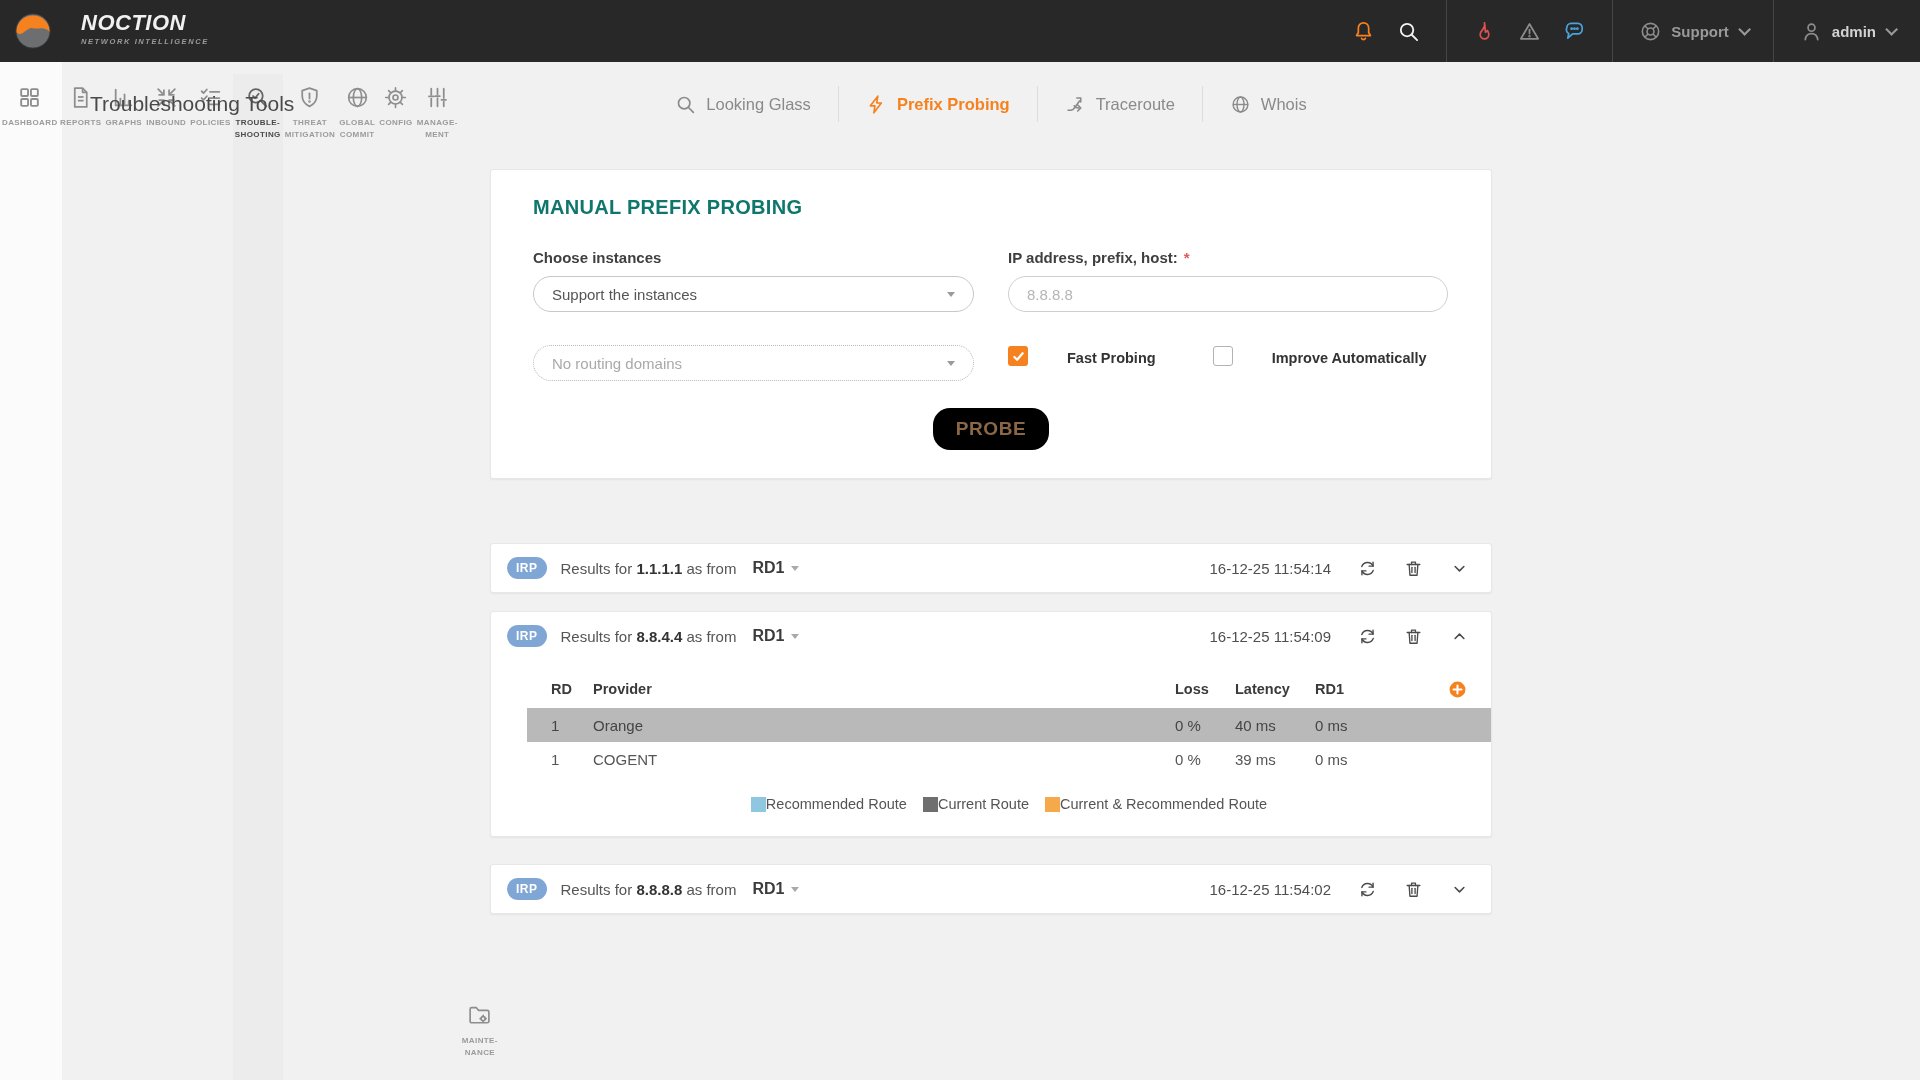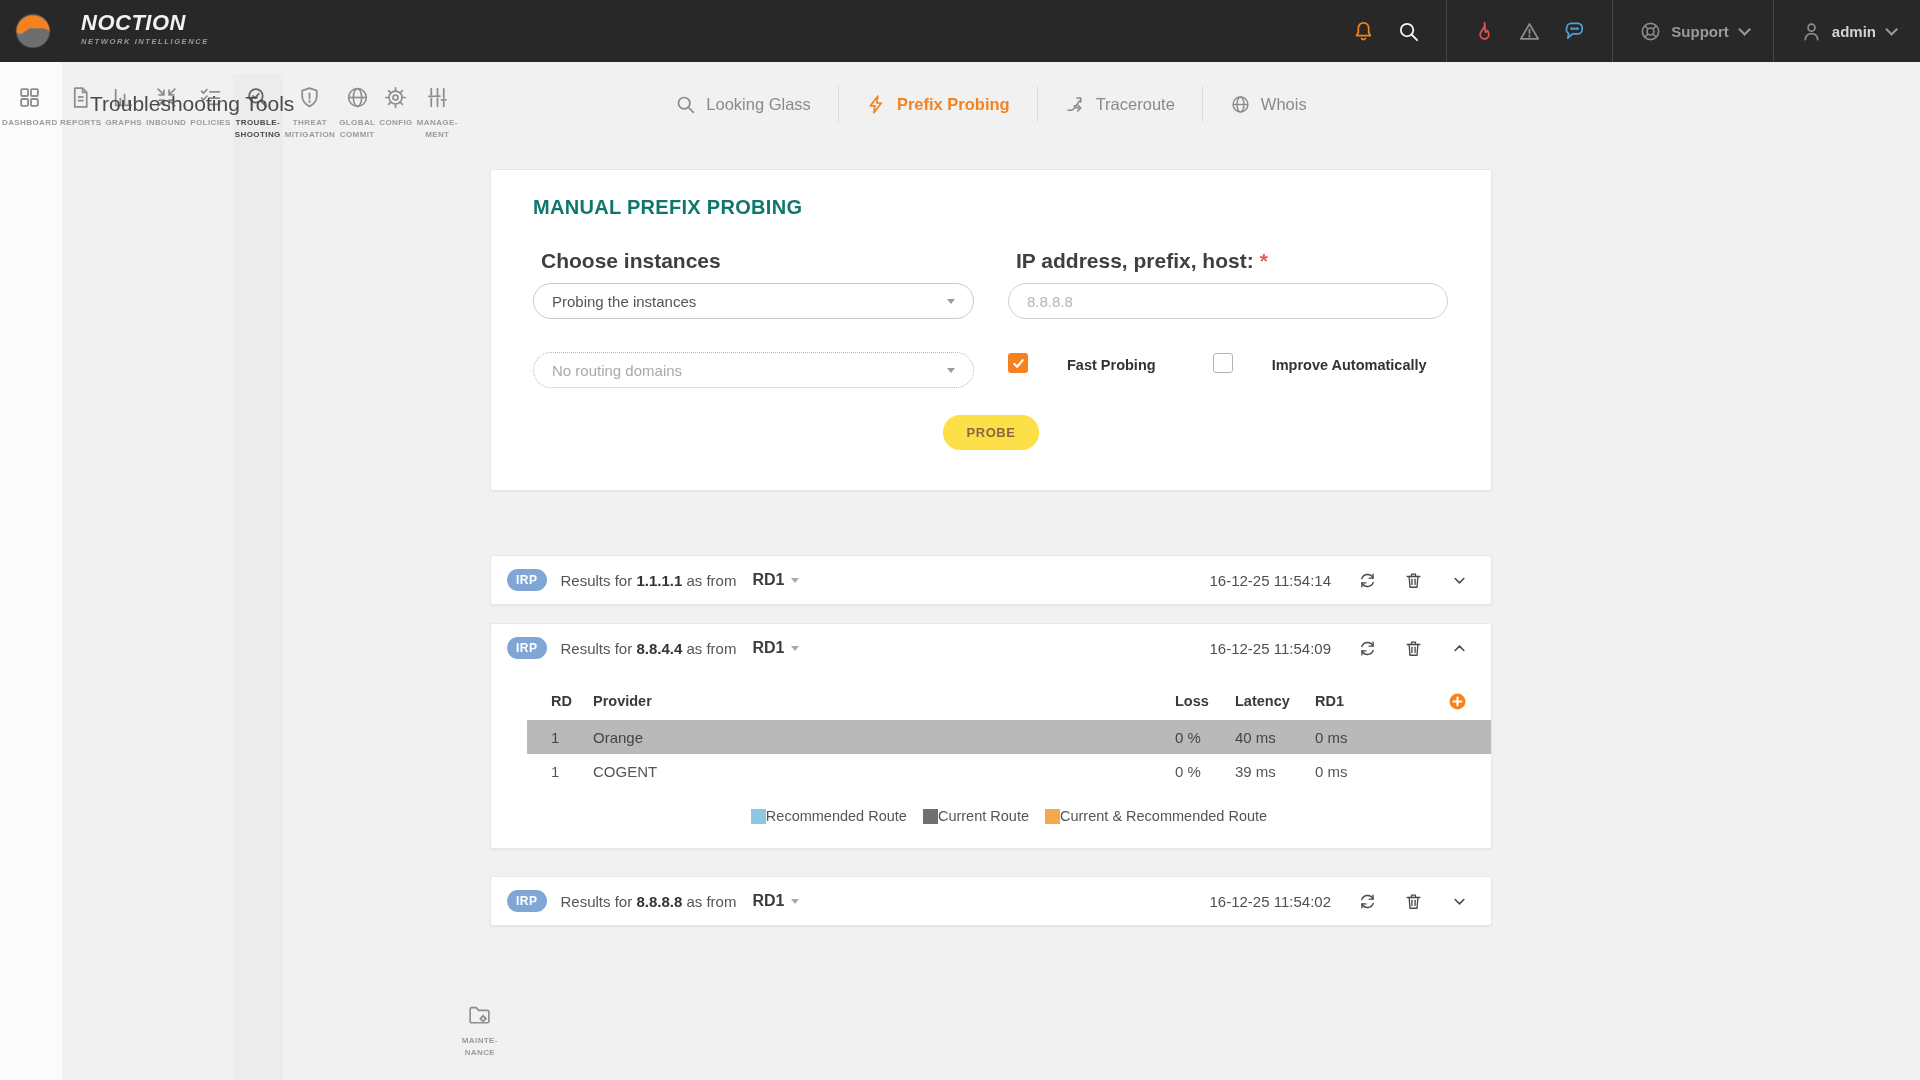--- a/index.html
+++ b/index.html
@@ -53,34 +53,34 @@
   .tab-divider { width:1px; height:36px; background:#dcdcdc; }
 
   .content { width:1002px; margin:0 auto; }
 
   .card { background:#fff; border:1px solid #e7e7e7; border-radius:3px; box-shadow:0 1px 2px rgba(0,0,0,.06); }
 
   
   .probe-card { margin-top:37px; padding:26px 42px 28px; }
   .probe-title { font-size:20px; font-weight:bold; color:#0f766e; letter-spacing:.3px; }
   .form-grid { display:grid; grid-template-columns:441px 440px; column-gap:34px; margin-top:30px; }
-  .field-label { font-size:21px; font-weight:bold; color:#3f3f3f; margin-bottom:10px;margin-left:8px; }
+  .field-label { font-size:15px; font-weight:bold; color:#3f3f3f; margin-bottom:10px; }
   .req { color:#e25b5b; font-weight:bold; margin-left:6px; }
   .pill { height:36px; border:1px solid #c8c8c8; border-radius:18px; padding:0 18px; display:flex; align-items:center; justify-content:space-between; font-size:15px; color:#555; background:#fff; cursor:pointer; }
   .pill.dotted { border:1px dotted #b9b9b9; color:#a9a9a9; margin-top:33px; }
   .sel-arrow { width:0; height:0; border-left:4.5px solid transparent; border-right:4.5px solid transparent; border-top:5.5px solid #9a9a9a; }
   .pill-input { width:100%; height:36px; border:1px solid #cfcfcf; border-radius:18px; padding:0 18px; font-size:15px; color:#555; font-family:"Liberation Sans", sans-serif; outline:none; }
   .pill-input::placeholder { color:#b5b5b5; }
   .checks { display:flex; align-items:flex-end; margin-top:34px;gap:29px; }
   .cb { width:20px; height:20px; border-radius:3px; display:flex; align-items:center; justify-content:center; cursor:pointer; }
   .cb.checked { background:#f5821f; }
   .cb.unchecked { background:#fff; border:1px solid #b3b3b3; }
   .cb-label { font-size:14.5px; font-weight:bold; color:#333; margin-left:10px; cursor:pointer; }
   .check2 { margin-left:28px; }
-  .probe-btn { display:block; margin:27px auto 12px; background:#fde047; color:#8a6746; border:none; border-radius:17px; padding:10px 23px; font-size:13px; font-weight:bold; letter-spacing:.6px; font-family:"Liberation Sans", sans-serif; cursor:pointer; }
+  .probe-btn { display:block; margin:27px auto 0; background:#000000; color:#8a6746; border:none; border-radius:17px; padding:10px 23px; font-size:19px; font-weight:bold; letter-spacing:.6px; font-family:"Liberation Sans", sans-serif; cursor:pointer; }
 
   
   .result-card { margin-top:18px; }
   .result-card.first { margin-top:64px; }
   .result-head { height:48px; display:flex; align-items:center; padding:0 22px 0 16px; }
   .irp-badge { background:#7fa6d4; color:#fff; font-size:12px; font-weight:bold; letter-spacing:.5px; padding:4px 9px; border-radius:12px; }
   .res-text { margin-left:14px; font-size:15px; color:#555; }
   .res-target { font-weight:bold; color:#333; }
   .rd-select { margin-left:16px; display:flex; align-items:center; cursor:pointer; }
   .rd-name { font-size:16px; font-weight:bold; color:#3c3c3c; }
@@ -315,21 +315,21 @@
     </div>
 
     <div class="content">
 
       <div class="card probe-card">
         <div class="probe-title">MANUAL PREFIX PROBING</div>
         <div class="form-grid">
           <div>
             <div class="field-label">Choose instances</div>
             <div class="pill">
-              <span>Probing the instances</span>
+              <span>Support the instances</span>
               <span class="sel-arrow"></span>
             </div>
             <div class="pill dotted">
               <span>No routing domains</span>
               <span class="sel-arrow"></span>
             </div>
           </div>
           <div>
             <div class="field-label">
               <span>IP address, prefix, host:</span><span class="req">*</span>

